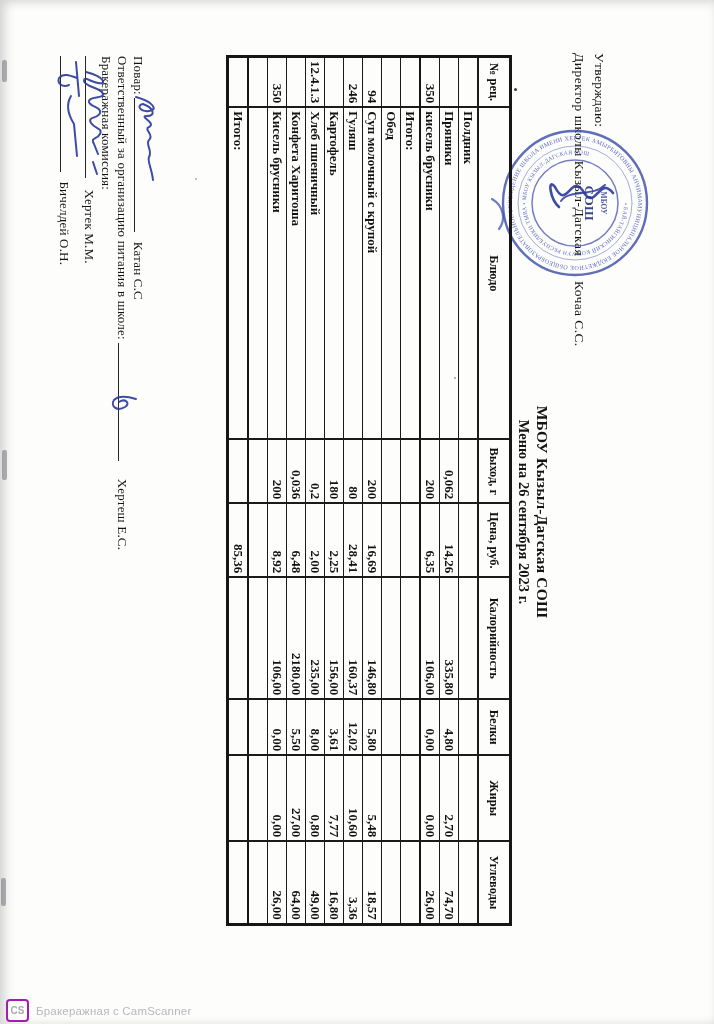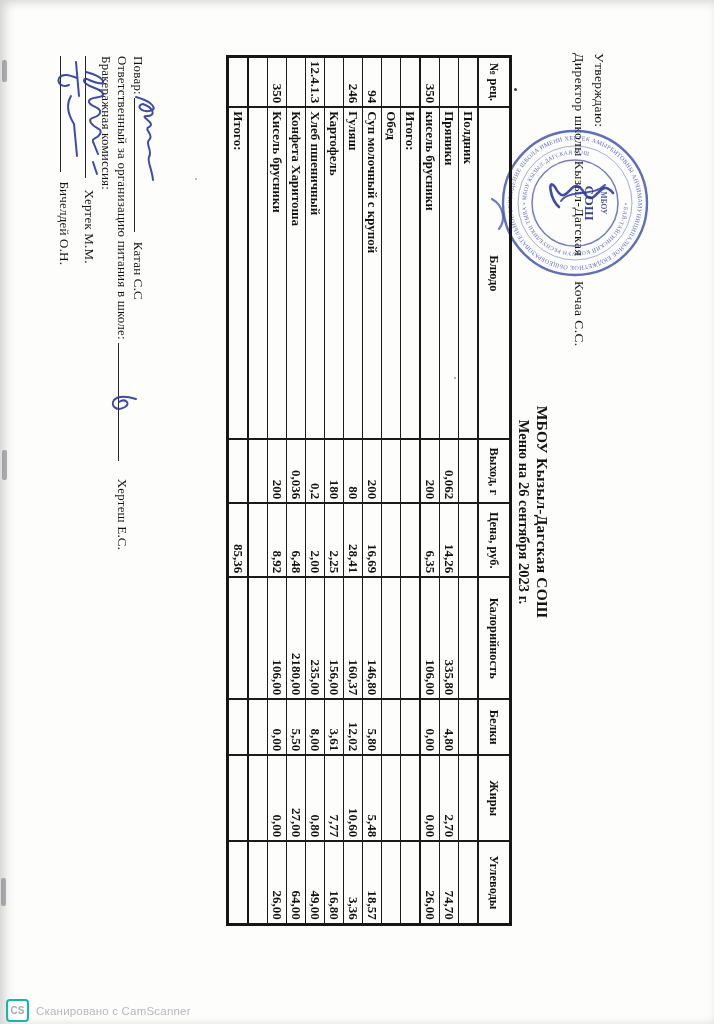--- a/index.html
+++ b/index.html
@@ -45,21 +45,21 @@
   .dot-b{left:377px;top:258px;width:2px;height:2px;background:#9a9a9a;}
   .dot-c{left:178px;top:517px;width:2px;height:2px;background:#ababab;}
   .edge-mark{position:absolute;height:5px;background:#6f6f73;opacity:.5;border-radius:2px;}
   .em1{left:60px;top:707px;width:22px;}
   .em2{left:450px;top:707px;width:30px;}
   .em3{left:878px;top:708px;width:28px;}
 
   
   .wm{position:absolute;left:6px;top:999px;display:flex;align-items:center;gap:7px;
       font-family:"Liberation Sans","DejaVu Sans",sans-serif;}
-  .cs{width:19px;height:19px;border:2px solid #14b8a6;border-radius:4px;color:#a9abb0;
+  .cs{width:19px;height:19px;border:2px solid #a21caf;border-radius:4px;color:#a9abb0;
       font-size:10px;font-weight:bold;display:flex;align-items:center;justify-content:center;background:#fff;}
   .wm-text{color:#b6b7bb;font-size:11.5px;letter-spacing:.2px;}
 
   .stamp text{font-family:"Liberation Serif","DejaVu Serif",serif;}
 </style>
 </head>
 <body>
 
 <div class="screen">
 
@@ -297,16 +297,16 @@
     <div class="dot dot-c"></div>
     <div class="edge-mark em1"></div>
     <div class="edge-mark em2"></div>
     <div class="edge-mark em3"></div>
   </div>
 
   <div class="wm">
     <div class="cs">
       <span>CS</span>
     </div>
-    <span class="wm-text">Сканировано с CamScanner</span>
+    <span class="wm-text">Бракеражная с CamScanner</span>
   </div>
 
 </div>
 
 </body></html>

